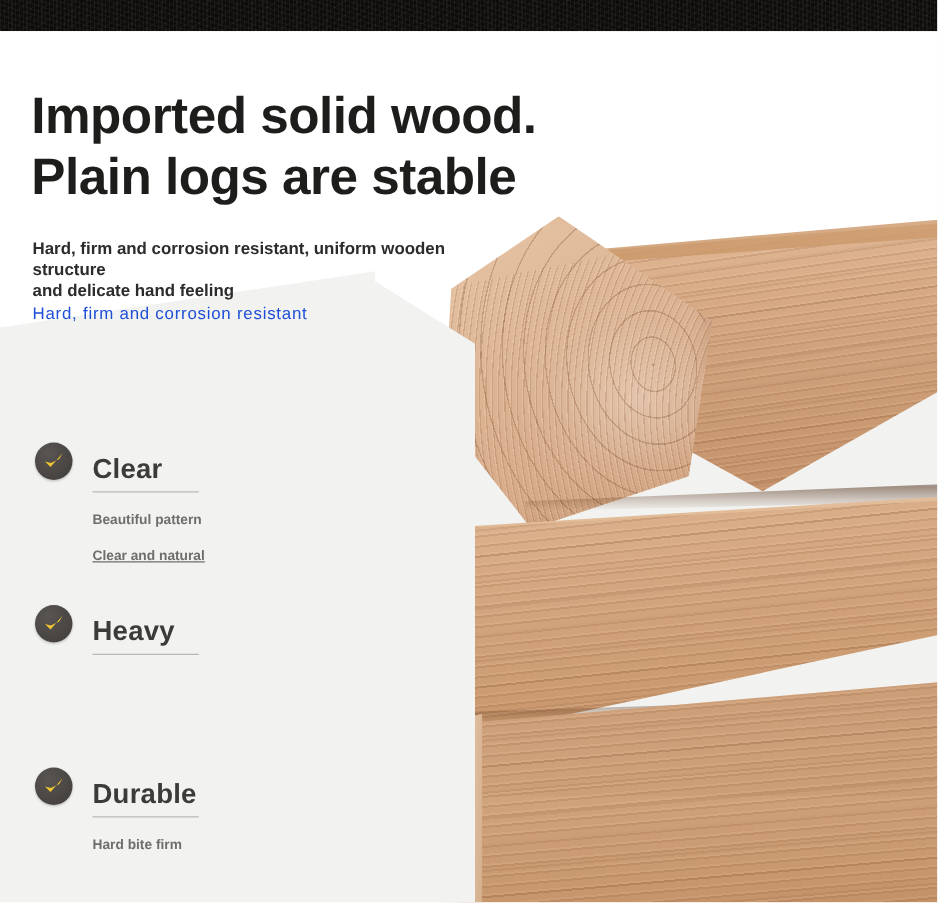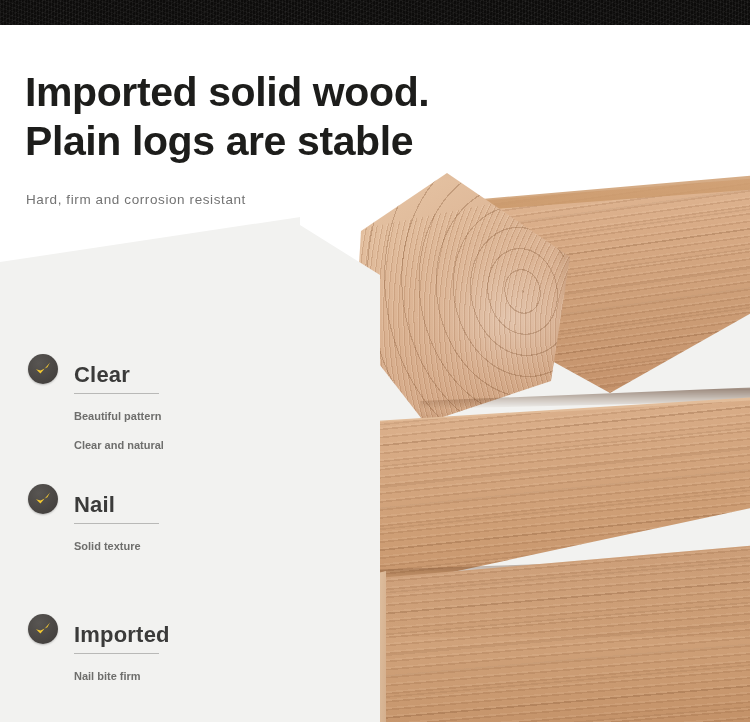--- a/index.html
+++ b/index.html
@@ -259,21 +259,21 @@
   }
   .subtitle-main {
     color: #2c2c2c;
     font-size: 13.5px;
     font-weight: bold;
     line-height: 17px;
     white-space: pre-line;
   }
   .subtitle-sub {
     margin-top: 1px;
-    color: #737373;
+    color: #1d4ed8;
     font-size: 13.5px;
     font-weight: normal;
     line-height: 17px;
     letter-spacing: 0.6px;
   }
 
   
   .features {
     position: absolute;
     left: 0;
@@ -319,21 +319,21 @@
     height: 1px;
     background: #b9b9b7;
   }
   .feature-line {
     color: #6e6e6c;
     font-size: 11px;
     font-weight: bold;
     line-height: 17px;
   }
   .feature-line.first { margin-top: 14px; }
-  .feature-line.second { margin-top: 12px; }
+  .feature-line.second { margin-top: 12px; text-decoration: underline; }
 </style>
 </head>
 <body>
 
 <div class="page">
 
   <div class="top-bar"></div>
 
   <div class="bg-white"></div>
   <div class="bg-grey"></div>
@@ -365,20 +365,22 @@
     <div class="photo-mask-left"></div>
     <div class="photo-mask-topleft"></div>
   </div>
 
   <div class="content">
 
     <div class="headline">Imported solid wood.
 Plain logs are stable</div>
 
     <div class="subtitle">
+      <div class="subtitle-main">Hard, firm and corrosion resistant, uniform wooden structure
+and delicate hand feeling</div>
       <div class="subtitle-sub">Hard, firm and corrosion resistant</div>
     </div>
 
     <div class="features">
 
       <div class="feature" style="top:332px;">
         <div class="feature-badge">
           <svg width="18" height="16" viewBox="0 0 18 16" aria-hidden="true">
             <path d="M2 8.2 L6.4 12.6 L16 1.6 L13.4 6.2 L6.6 9.4 Z" fill="#f2c832"></path>
           </svg>
@@ -391,34 +393,33 @@
         </div>
       </div>
 
       <div class="feature" style="top:462px;">
         <div class="feature-badge">
           <svg width="18" height="16" viewBox="0 0 18 16" aria-hidden="true">
             <path d="M2 8.2 L6.4 12.6 L16 1.6 L13.4 6.2 L6.6 9.4 Z" fill="#f2c832"></path>
           </svg>
         </div>
         <div class="feature-body">
-          <div class="feature-title">Nail</div>
+          <div class="feature-title">Heavy</div>
           <div class="feature-rule"></div>
-          <div class="feature-line first">Solid texture</div>
         </div>
       </div>
 
       <div class="feature" style="top:592px;">
         <div class="feature-badge">
           <svg width="18" height="16" viewBox="0 0 18 16" aria-hidden="true">
             <path d="M2 8.2 L6.4 12.6 L16 1.6 L13.4 6.2 L6.6 9.4 Z" fill="#f2c832"></path>
           </svg>
         </div>
         <div class="feature-body">
-          <div class="feature-title">Imported</div>
+          <div class="feature-title">Durable</div>
           <div class="feature-rule"></div>
-          <div class="feature-line first">Nail bite firm</div>
+          <div class="feature-line first">Hard bite firm</div>
         </div>
       </div>
 
     </div>
   </div>
 </div>
 
 </body></html>

